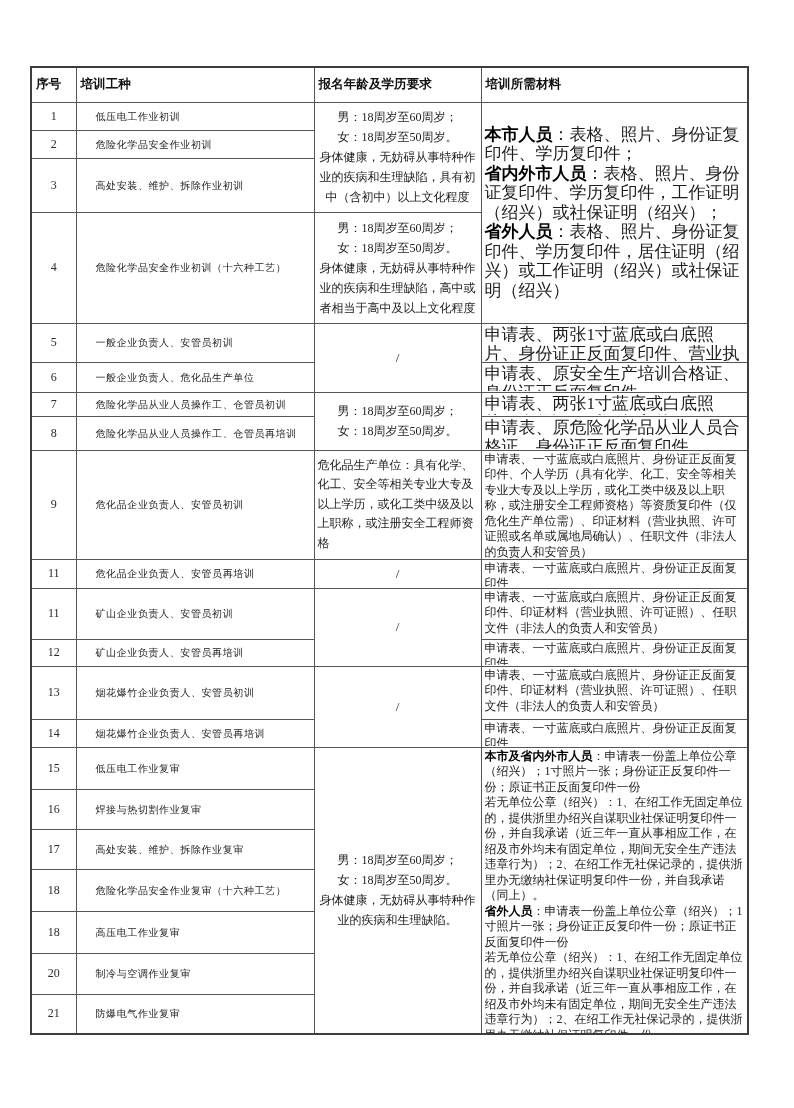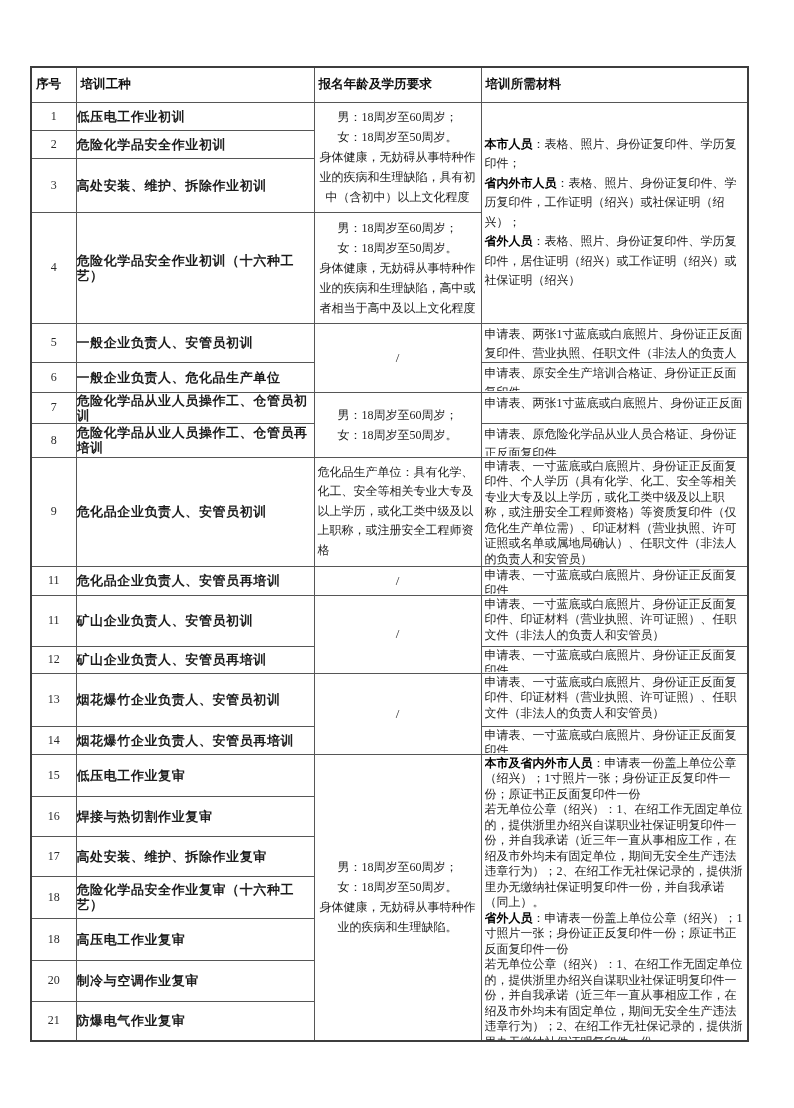--- a/index.html
+++ b/index.html
@@ -6,25 +6,25 @@
   body{width:794px;height:1108px;position:relative;overflow:hidden;
        font-family:"Liberation Serif","DejaVu Serif",serif;color:#1c1c1c;}
   .sheet{position:absolute;left:0;top:0;width:794px;height:1108px;background:#ffffff;}
   table.grid{position:absolute;left:30px;top:66px;width:717px;
        border-collapse:collapse;table-layout:fixed;
        border:2px solid #3d3d3d;}
   .grid th,.grid td{border:1px solid #565656;padding:0 3px;overflow:hidden;
        vertical-align:middle;word-break:break-all;}
   .grid th{text-align:left;font-weight:bold;font-size:12.6px;padding-left:4px;color:#111;margin-left:32px;}
   td.seq{text-align:center;font-size:12px;color:#2a2a2a;}
-  td.job{font-size:13px;letter-spacing:0.6px;padding-left:0;line-height:15px;font-weight:bold;}
+  td.job{font-size:10px;letter-spacing:0.6px;padding-left:19px;line-height:15px;}
   td.req{font-size:12px;line-height:20px;text-align:center;white-space:pre-line;}
   td.req-left{text-align:left;white-space:normal;line-height:19.5px;font-family:Liberation Serif, serif;}
   td.slash{text-align:center;font-size:13px;}
-  td.mat{vertical-align:top;font-size:12px;line-height:19.5px;text-align:left;}
+  td.mat{vertical-align:top;font-size:17px;line-height:19.5px;text-align:left;}
   td.mat-mid{vertical-align:middle;}
   td.mat-m{font-size:12px;line-height:15.5px;}
   .clip{overflow:hidden;margin-top:1px;}
   .mpara{margin:0;padding:0;}
   .b{font-weight:bold;color:#000;}
 </style>
 </head>
 <body>
 
 <div class="sheet">

